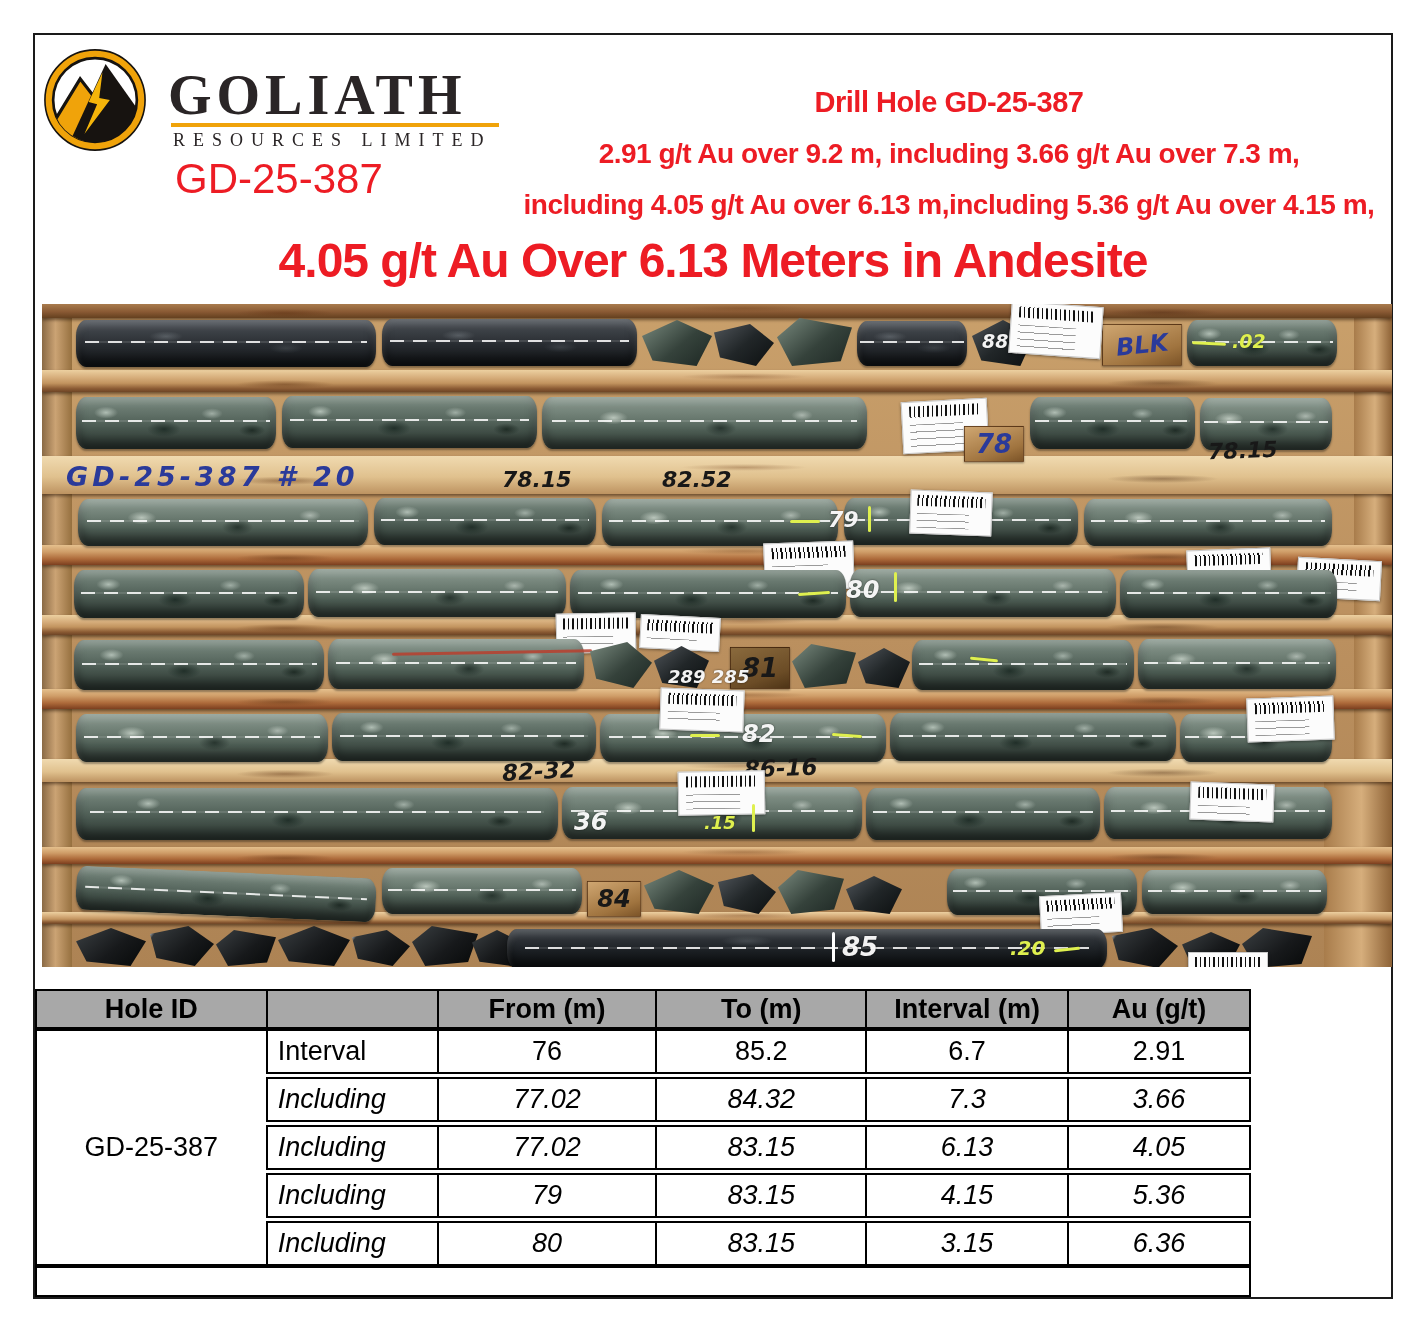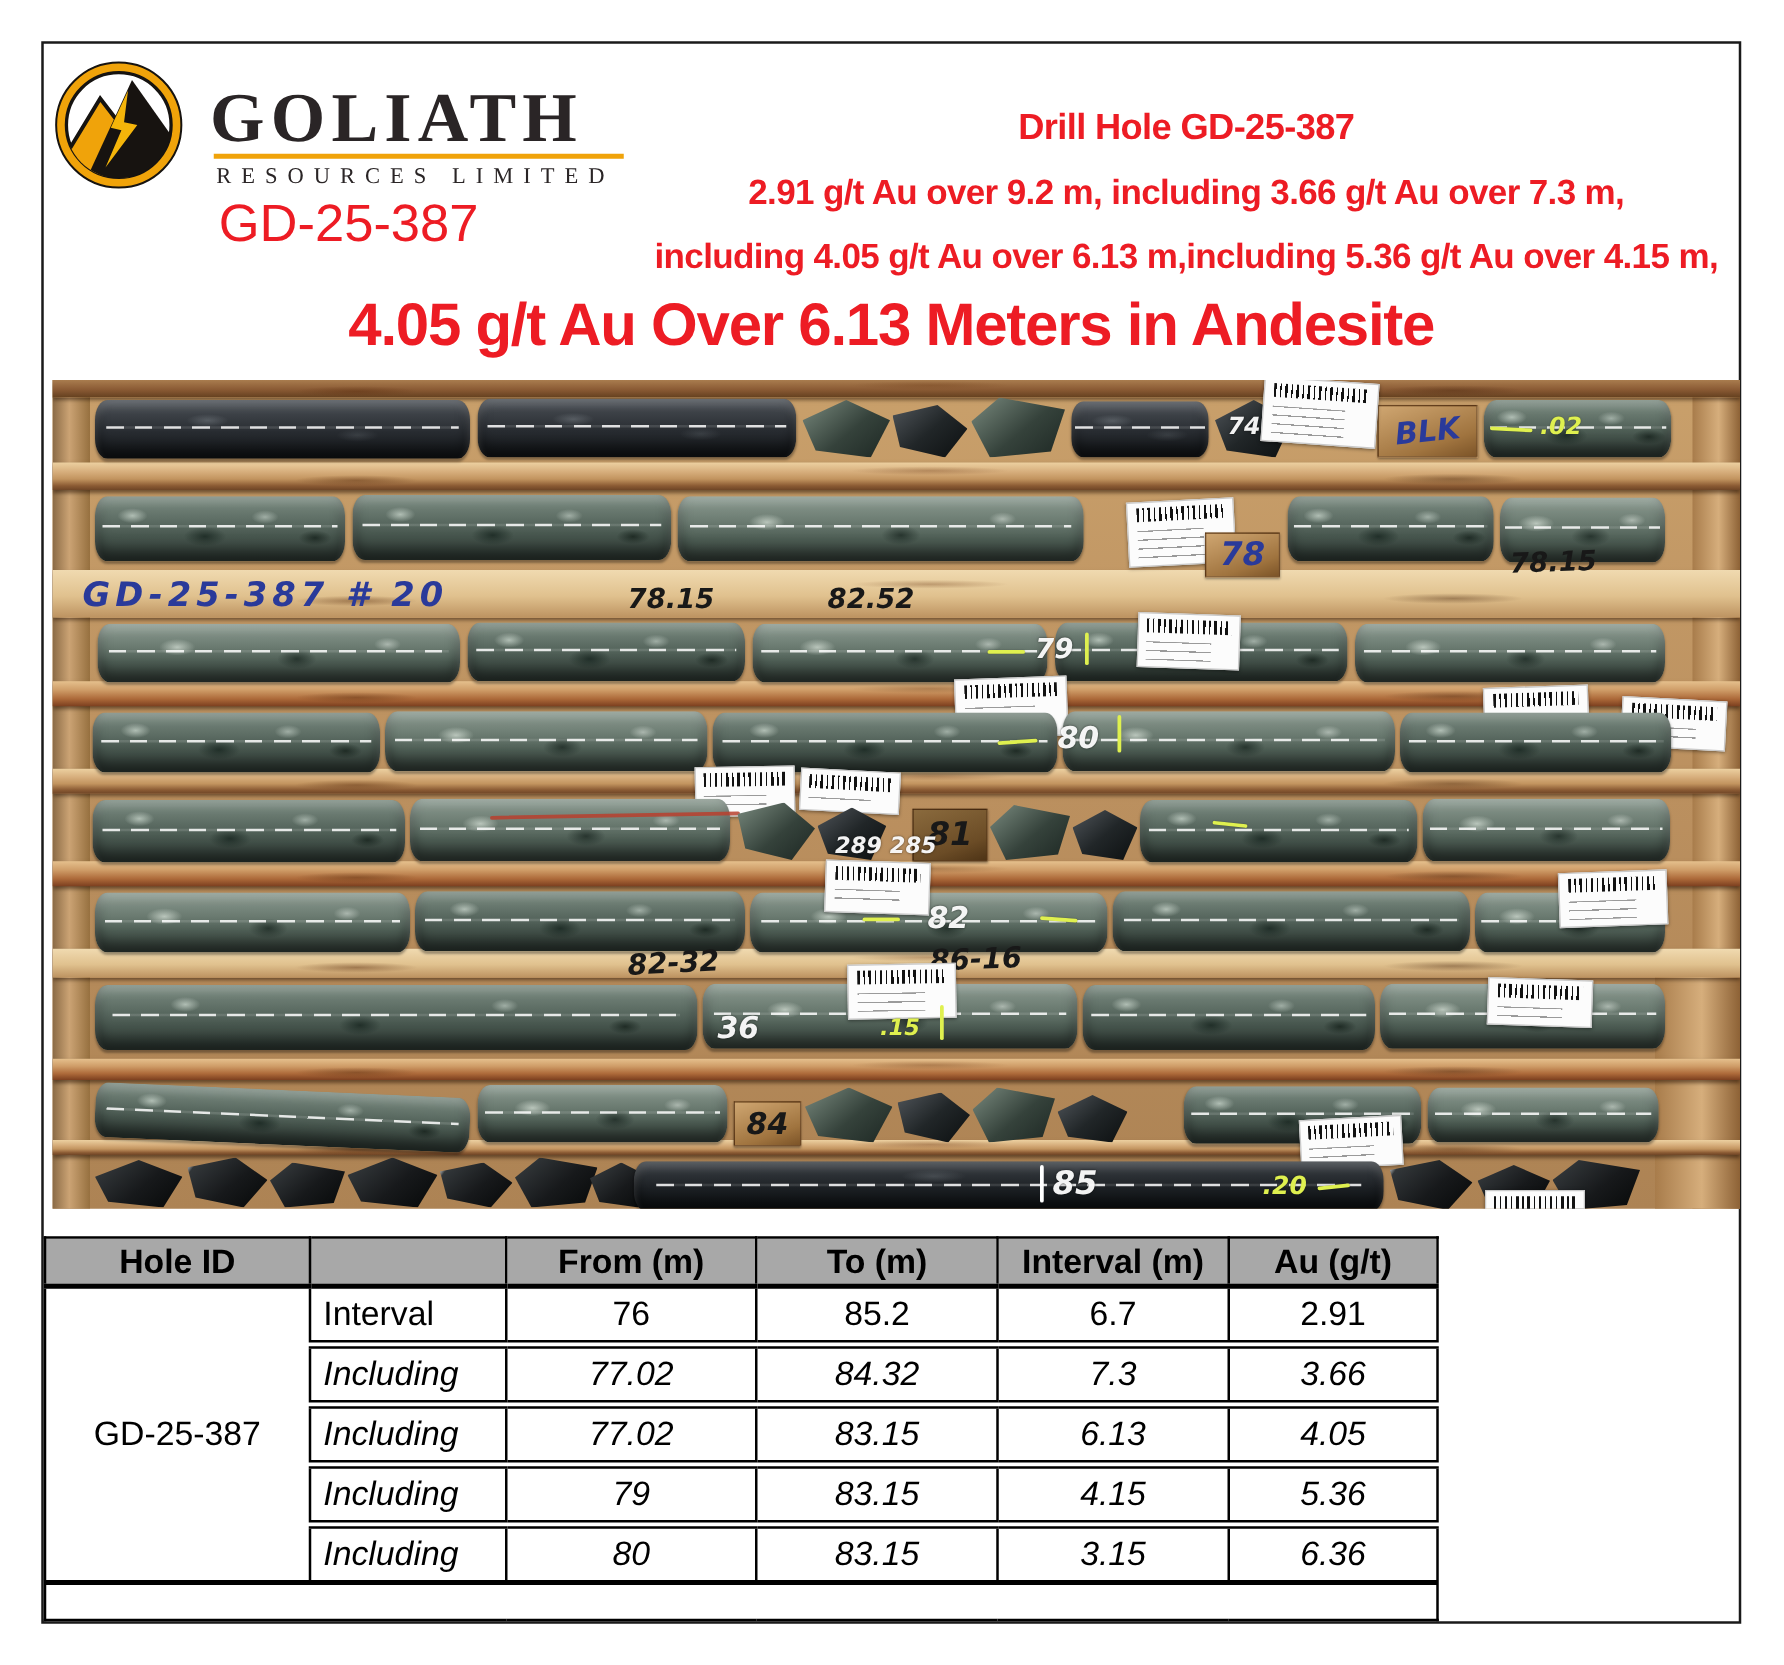--- a/index.html
+++ b/index.html
@@ -80,21 +80,21 @@
   .hw{position:absolute;font-style:italic;font-weight:bold;white-space:nowrap;
       font-family:"DejaVu Sans",sans-serif;}
   .bl{color:#2a3a9a;} .bk{color:#181818;}
   .wt{color:rgba(255,255,255,.95);text-shadow:0 0 2px rgba(0,0,0,.6);}
   .yl{color:#dff04f;text-shadow:0 0 1px rgba(0,0,0,.5);}
   .yarrow{position:absolute;height:3px;background:#dff04f;border-radius:2px;box-shadow:0 0 1px rgba(0,0,0,.4);}
   .ytick{position:absolute;width:3px;background:#dff04f;border-radius:2px;}
   .rmark{position:absolute;height:3px;background:#b9402e;opacity:.85;border-radius:2px;}
 
   
-  .assay{position:absolute;left:0;bottom:0;width:1116px;border-collapse:collapse;
+  .assay{position:absolute;left:0;bottom:0;width:1216px;border-collapse:collapse;
          table-layout:fixed;font-size:27px;color:#000;}
   .assay th,.assay td{border:2px solid #000;padding:0 4px;text-align:center;overflow:hidden;}
   .assay th{background:#a8a8a8;font-weight:bold;height:36px;border-bottom:4px solid #000;}
   .assay td{height:41px;}
   .assay td.lbl{text-align:left;padding-left:10px;}
   .assay tr.inc td{font-style:italic;}
   .assay tr.sep td{border-top:7px double #000;}
   .assay td.holeid{font-style:normal;}
   .assay td.emptyrow{height:27px;border-top:4px solid #000;}
 </style>
@@ -152,21 +152,21 @@
     <div class="chunk c1 gch" style="left:600px;top:16px;width:70px;height:46px;"></div>
     <div class="chunk c2 bch" style="left:672px;top:20px;width:60px;height:42px;"></div>
     <div class="chunk c3 gch" style="left:735px;top:14px;width:75px;height:48px;"></div>
     <div class="core darkc" style="left:815px;top:17px;width:110px;height:45px;"></div>
     <div class="chunk c1 bch" style="left:930px;top:16px;width:62px;height:46px;"></div>
     <div class="wblock" style="left:1060px;top:20px;width:78px;height:40px;">
       <span class="hw bl" style="position:static;font-size:24px;transform:rotate(-6deg);">BLK</span>
     </div>
     <div class="core grn" style="left:1145px;top:16px;width:150px;height:46px;"></div>
     <div class="tag" style="left:968px;top:0;width:90px;height:50px;transform:rotate(4deg);"></div>
-    <span class="hw wt" style="left:940px;top:26px;font-size:19px;">74</span>
+    <span class="hw wt" style="left:940px;top:26px;font-size:19px;">88</span>
     <div class="yarrow" style="left:1150px;top:38px;width:34px;transform:rotate(3deg);"></div>
     <span class="hw yl" style="left:1190px;top:26px;font-size:19px;">.02</span>
 
     <div class="core grn" style="left:34px;top:93px;width:200px;height:52px;"></div>
     <div class="core grn" style="left:240px;top:92px;width:255px;height:52px;"></div>
     <div class="core grn2" style="left:500px;top:93px;width:325px;height:52px;"></div>
     <div class="core grn" style="left:988px;top:93px;width:165px;height:52px;"></div>
     <div class="core grn2" style="left:1158px;top:94px;width:132px;height:52px;"></div>
     <div class="tag" style="left:860px;top:96px;width:84px;height:50px;transform:rotate(-3deg);"></div>
     <div class="wblock" style="left:922px;top:122px;width:58px;height:34px;">

